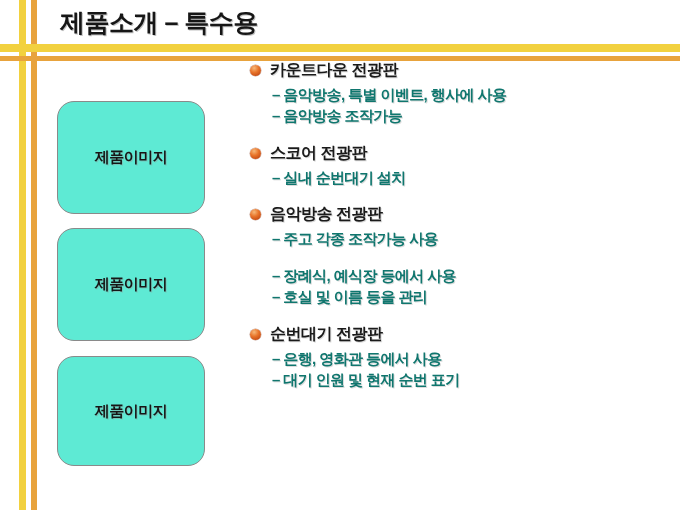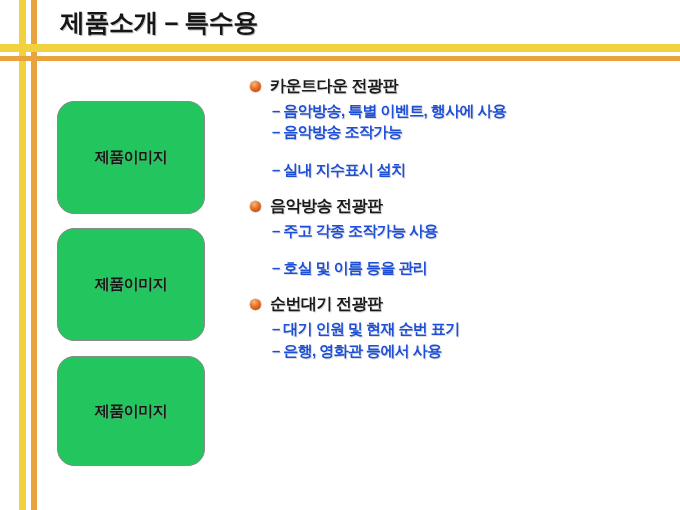--- a/index.html
+++ b/index.html
@@ -72,42 +72,42 @@
     margin-left: 12px;
   }
 
   
   .img-box {
     position: absolute;
     left: 57px;
     width: 148px;
     border: 1.6px solid #8a8a8a;
     border-radius: 17px;
-    background: #22c55e;
+    background: #5eead4;
     display: flex;
     align-items: center;
     justify-content: center;
     box-sizing: border-box;
   }
   .img-box-label {
     font-size: 15px;
     font-weight: bold;
     color: #161616;
     letter-spacing: -0.5px;
     text-shadow: 1px 1px 0 rgba(150,150,150,0.4);
   }
   #img-box-1 { top: 101px;  height: 113px; }
   #img-box-2 { top: 228px;  height: 113px; }
   #img-box-3 { top: 356px;  height: 110px; }
 
   
   #content-list {
     position: absolute;
     left: 250px;
-    top: 76px;
+    top: 60px;
     width: 420px;
   }
   .bullet-group {
     margin-bottom: 16px;
   }
   .bullet-group:last-child { margin-bottom: 8px; }
 
   .bullet-head {
     display: flex;
     align-items: center;
@@ -127,21 +127,21 @@
     font-size: 16px;
     font-weight: bold;
     color: #1a1a1a;
     letter-spacing: -0.5px;
     white-space: nowrap;
     text-shadow: 1px 1px 0 rgba(150,150,150,0.35);
   }
   .bullet-sub {
     font-size: 15px;
     font-weight: bold;
-    color: #1d4ed8;
+    color: #0f766e;
     letter-spacing: -0.6px;
     white-space: nowrap;
     margin-left: 22px;
     line-height: 1.42;
     text-shadow: 1px 1px 0 rgba(155,155,155,0.35);
   }
 </style>
 </head>
 <body>
 
@@ -170,38 +170,43 @@
     <div class="bullet-group">
       <div class="bullet-head">
         <span class="bullet-dot"></span>
         <span class="bullet-head-text">카운트다운 전광판</span>
       </div>
       <div class="bullet-sub">– 음악방송, 특별 이벤트, 행사에 사용</div>
       <div class="bullet-sub">– 음악방송 조작가능</div>
     </div>
 
     <div class="bullet-group">
-      <div class="bullet-sub">– 실내 지수표시 설치</div>
+      <div class="bullet-head">
+        <span class="bullet-dot"></span>
+        <span class="bullet-head-text">스코어 전광판</span>
+      </div>
+      <div class="bullet-sub">– 실내 순번대기 설치</div>
     </div>
 
     <div class="bullet-group">
       <div class="bullet-head">
         <span class="bullet-dot"></span>
         <span class="bullet-head-text">음악방송 전광판</span>
       </div>
       <div class="bullet-sub">– 주고 각종 조작가능 사용</div>
     </div>
 
     <div class="bullet-group">
+      <div class="bullet-sub">– 장례식, 예식장 등에서 사용</div>
       <div class="bullet-sub">– 호실 및 이름 등을 관리</div>
     </div>
 
     <div class="bullet-group">
       <div class="bullet-head">
         <span class="bullet-dot"></span>
         <span class="bullet-head-text">순번대기 전광판</span>
       </div>
+      <div class="bullet-sub">– 은행, 영화관 등에서 사용</div>
       <div class="bullet-sub">– 대기 인원 및 현재 순번 표기</div>
-      <div class="bullet-sub">– 은행, 영화관 등에서 사용</div>
     </div>
 
   </div>
 </div>
 
 </body></html>

